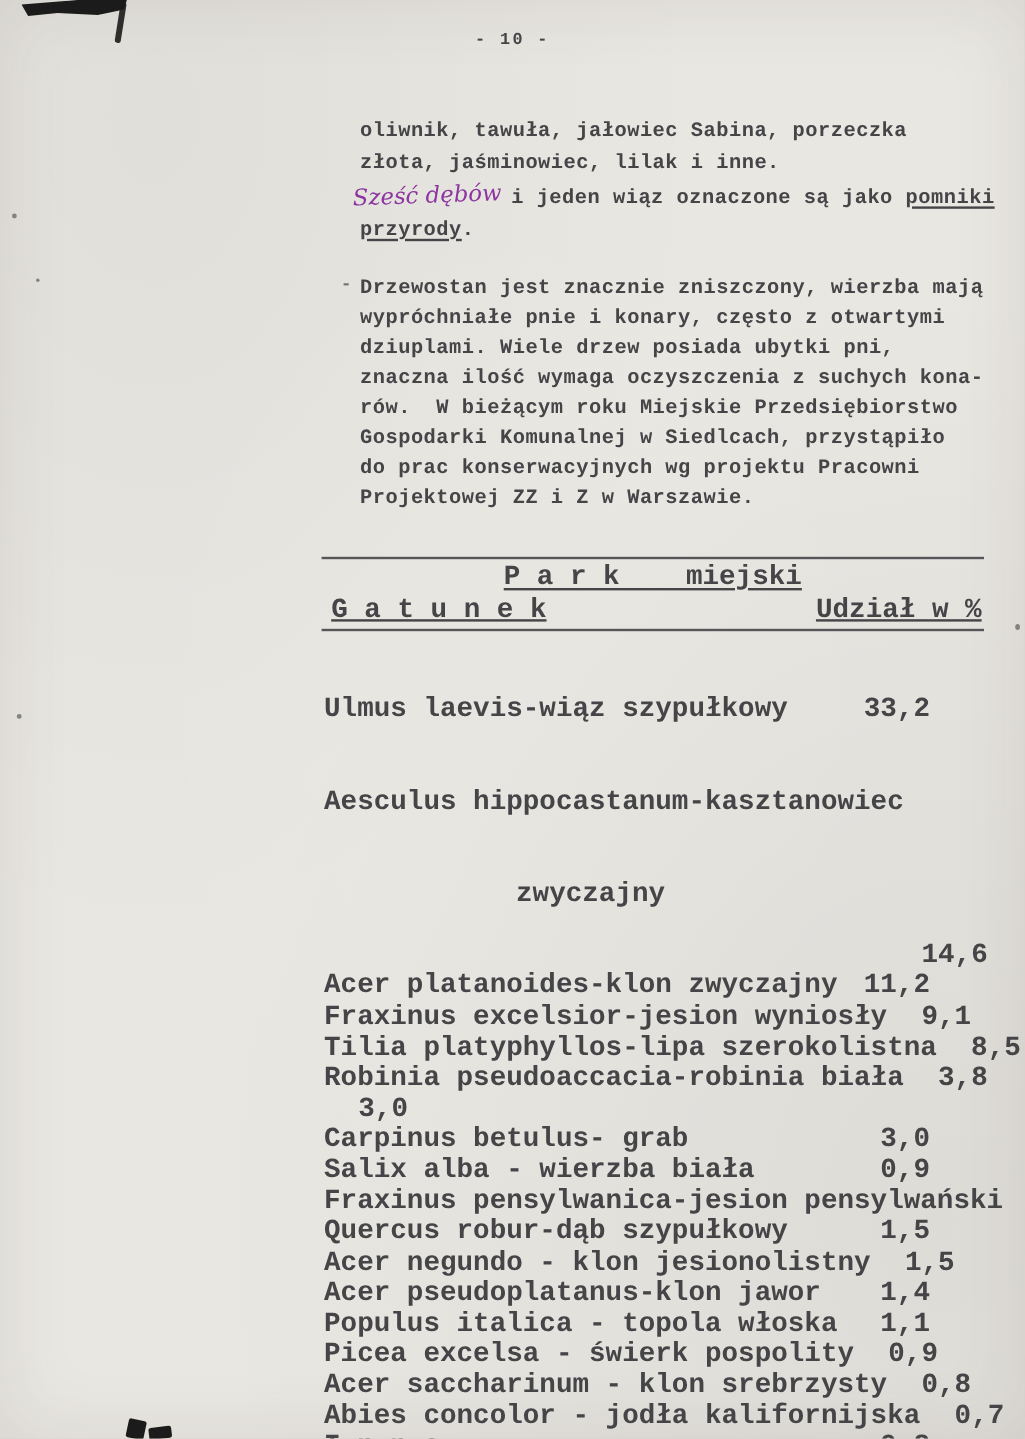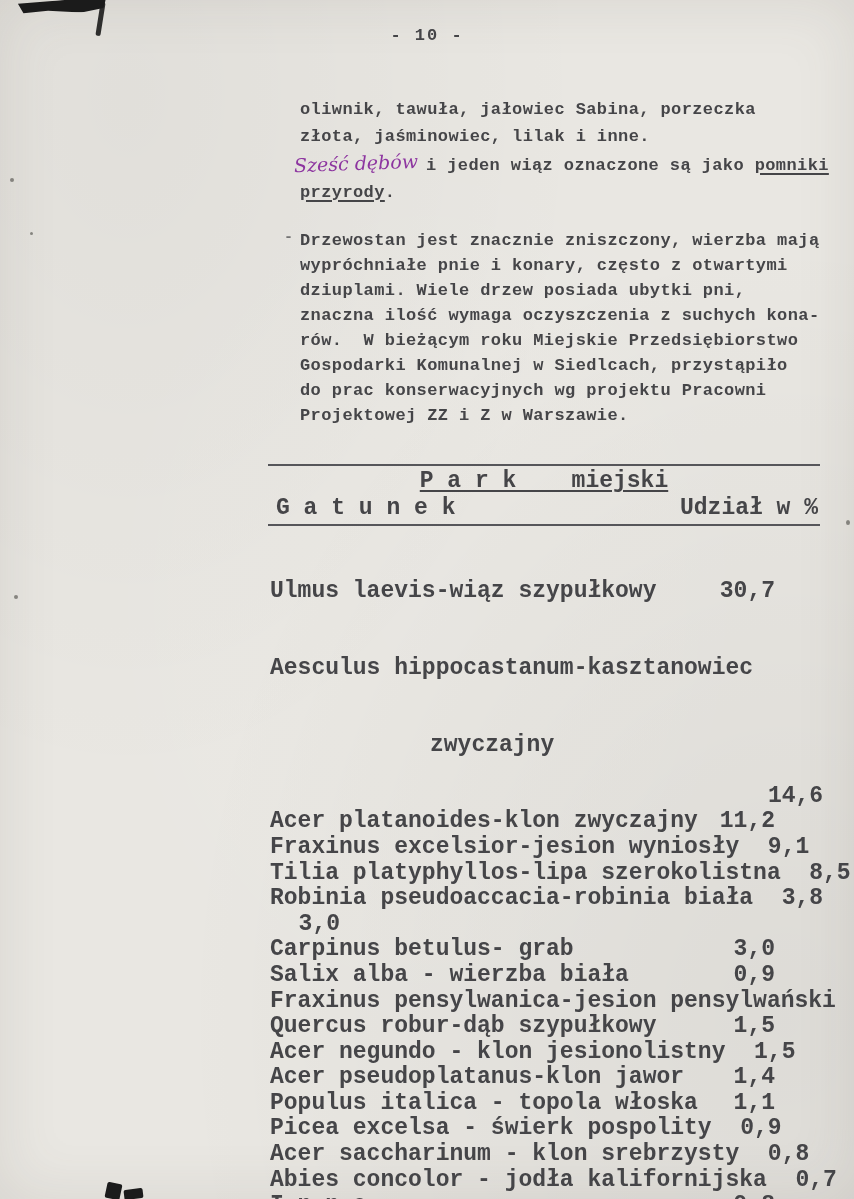--- a/index.html
+++ b/index.html
@@ -14,21 +14,21 @@
       #e9e7e2;
     box-shadow: inset 0 0 60px rgba(90,85,75,0.12);
     font-family:"Liberation Mono", monospace;
     color:#454548;
     font-weight:bold;
     overflow:hidden;
   }
   .tline { white-space:pre; font-size:17px; letter-spacing:0.4px; }
   .page-number {
     position:absolute; top:26px; left:0; right:0;
-    text-align:center; font-size:17px; letter-spacing:2px;
+    text-align:center; font-size:14px; letter-spacing:2px;
   }
   .para1 { position:absolute; left:300px; top:96px; }
   .para1 .tline { line-height:27px; }
   .para2 { position:absolute; left:300px; top:228px; }
   .para2 .tline { line-height:25px; }
   .para-marker { position:absolute; left:-16px; top:1px; font-size:15px; opacity:0.7; }
   .underlined { text-decoration:underline; text-decoration-thickness:2px; text-underline-offset:3px; }
   .handwriting {
     font-family:"DejaVu Serif", serif;
     font-style:italic; font-weight:normal;
@@ -41,21 +41,21 @@
   .table {
     position:absolute; left:268px; top:464px; width:552px;
     border-top:2px solid #56565a;
     font-size:23px;
   }
   .t-title { text-align:center; padding:3px 0 2px; white-space:pre; line-height:24px; }
   .t-header {
     display:flex; justify-content:space-between;
     padding:2px 2px 5px 8px;
     border-bottom:2px solid #56565a;
-    white-space:pre; line-height:22px;
+    white-space:pre; line-height:22px;text-decoration:underline;
   }
   .t-rows { padding-top:6px;margin-top:47px; }
   .t-row {
     display:flex; justify-content:space-between;
     line-height:25.6px; white-space:pre; padding-left:2px;
   }
   .t-row .val { width:70px; text-align:right; margin-right:45px; flex:none; }
   .two-line { align-items:flex-end; }
   .sp-line { display:block; }
   .sp-line.indent { padding-left:160px; }
@@ -122,21 +122,21 @@
   <div class="table">
     <div class="t-title"><span class="underlined">P a r k    miejski</span></div>
     <div class="t-header">
       <span>G a t u n e k</span>
       <span>Udział w %</span>
     </div>
     <div class="t-rows">
 
       <div class="t-row">
         <span class="sp">Ulmus laevis-wiąz szypułkowy</span>
-        <span class="val">30,7</span>
+        <span class="val">33,2</span>
       </div>
 
       <div class="t-row two-line">
         <span class="sp">
           <span class="sp-line">Aesculus hippocastanum-kasztanowiec</span>
           <span class="sp-line indent">zwyczajny</span>
         </span>
         <span class="val">14,6</span>
       </div>
 

